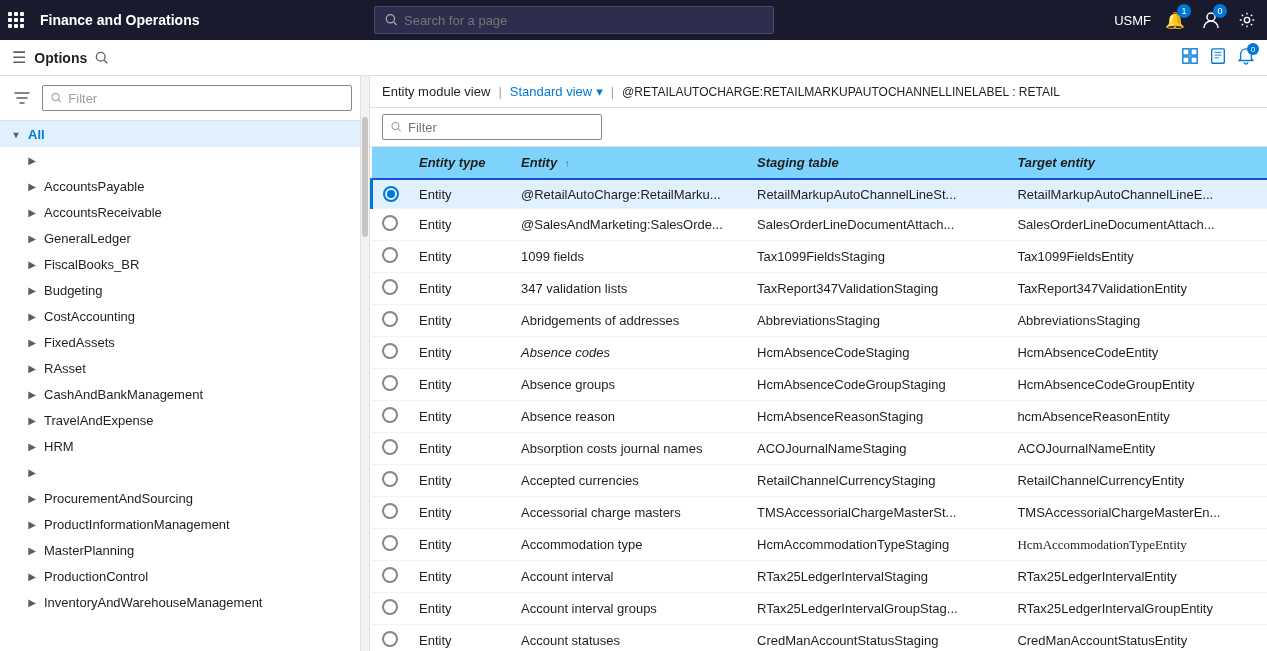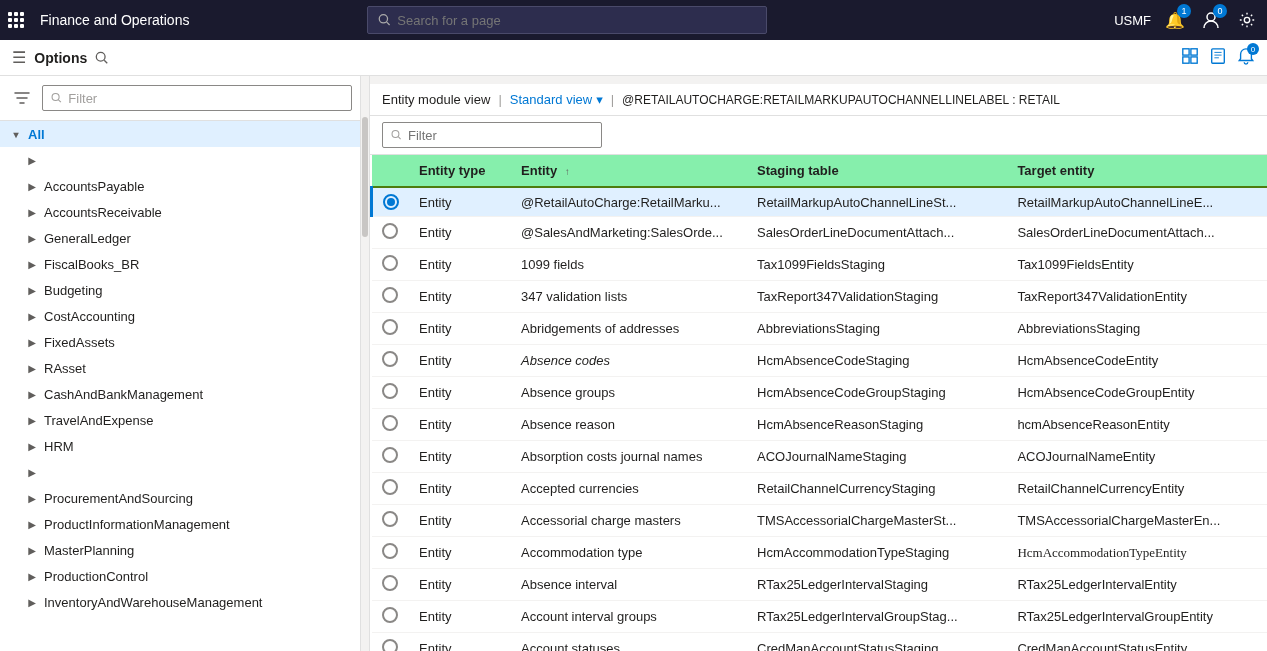--- a/index.html
+++ b/index.html
@@ -10,21 +10,21 @@
       background: #1a1a2e;
       color: white;
       height: 40px;
       display: flex;
       align-items: center;
       padding: 0 8px;
       gap: 8px;
     }
     .top-bar-title {
       font-size: 14px;
-      font-weight: 400;
+      font-weight: 700;
       color: white;
       margin-left: 8px;
     }
     .top-bar-search {
       flex: 1;
       max-width: 400px;
       margin: 0 auto;
       background: #2d2d4e;
       border: 1px solid #4a4a6a;
       border-radius: 2px;
@@ -174,21 +174,20 @@
     .sidebar-tree::-webkit-scrollbar { width: 6px; }
     .sidebar-tree::-webkit-scrollbar-thumb { background: #c8c6c4; border-radius: 3px; }
 
     
     .content {
       flex: 1;
       display: flex;
       flex-direction: column;
       background: white;
       overflow: hidden;
-      margin-top: 8px;
     }
     .content-header {
       display: flex;
       align-items: center;
       padding: 8px 12px;
       gap: 8px;
       border-bottom: 1px solid #e0e0e0;
       font-size: 13px;
     }
     .view-selector {
@@ -231,22 +230,23 @@
     }
     .data-table::-webkit-scrollbar { width: 6px; }
     .data-table::-webkit-scrollbar-thumb { background: #c8c6c4; border-radius: 3px; }
 
     table {
       width: 100%;
       border-collapse: collapse;
       font-size: 13px;
     }
     thead tr {
-      background: #86efac;
-      border-bottom: 2px solid #4d7c0f;
+      background: #7dd3fc;
+      border-bottom: 2px solid #1d4ed8;
+      font-style: italic;
     }
     thead th {
       text-align: left;
       padding: 8px 10px;
       font-weight: 600;
       color: #201f1e;
       white-space: nowrap;
       cursor: pointer;
       user-select: none;
     }
@@ -654,21 +654,21 @@
     <td>Entity</td>
     <td style="max-width:200px;overflow:hidden;text-overflow:ellipsis;">Accommodation type</td>
     <td style="max-width:230px;overflow:hidden;text-overflow:ellipsis;">HcmAccommodationTypeStaging</td>
     <td style="max-width:220px;overflow:hidden;text-overflow:ellipsis;font-family:Liberation Serif, serif;">HcmAccommodationTypeEntity</td>
   </tr>
             <tr>
     <td class="radio-cell">
       <div class="radio-btn "></div>
     </td>
     <td>Entity</td>
-    <td style="max-width:200px;overflow:hidden;text-overflow:ellipsis;">Absence interval</td>
+    <td style="max-width:200px;overflow:hidden;text-overflow:ellipsis;">Account interval</td>
     <td style="max-width:230px;overflow:hidden;text-overflow:ellipsis;">RTax25LedgerIntervalStaging</td>
     <td style="max-width:220px;overflow:hidden;text-overflow:ellipsis;">RTax25LedgerIntervalEntity</td>
   </tr>
             <tr>
     <td class="radio-cell">
       <div class="radio-btn "></div>
     </td>
     <td>Entity</td>
     <td style="max-width:200px;overflow:hidden;text-overflow:ellipsis;">Account interval groups</td>
     <td style="max-width:230px;overflow:hidden;text-overflow:ellipsis;">RTax25LedgerIntervalGroupStag...</td>

